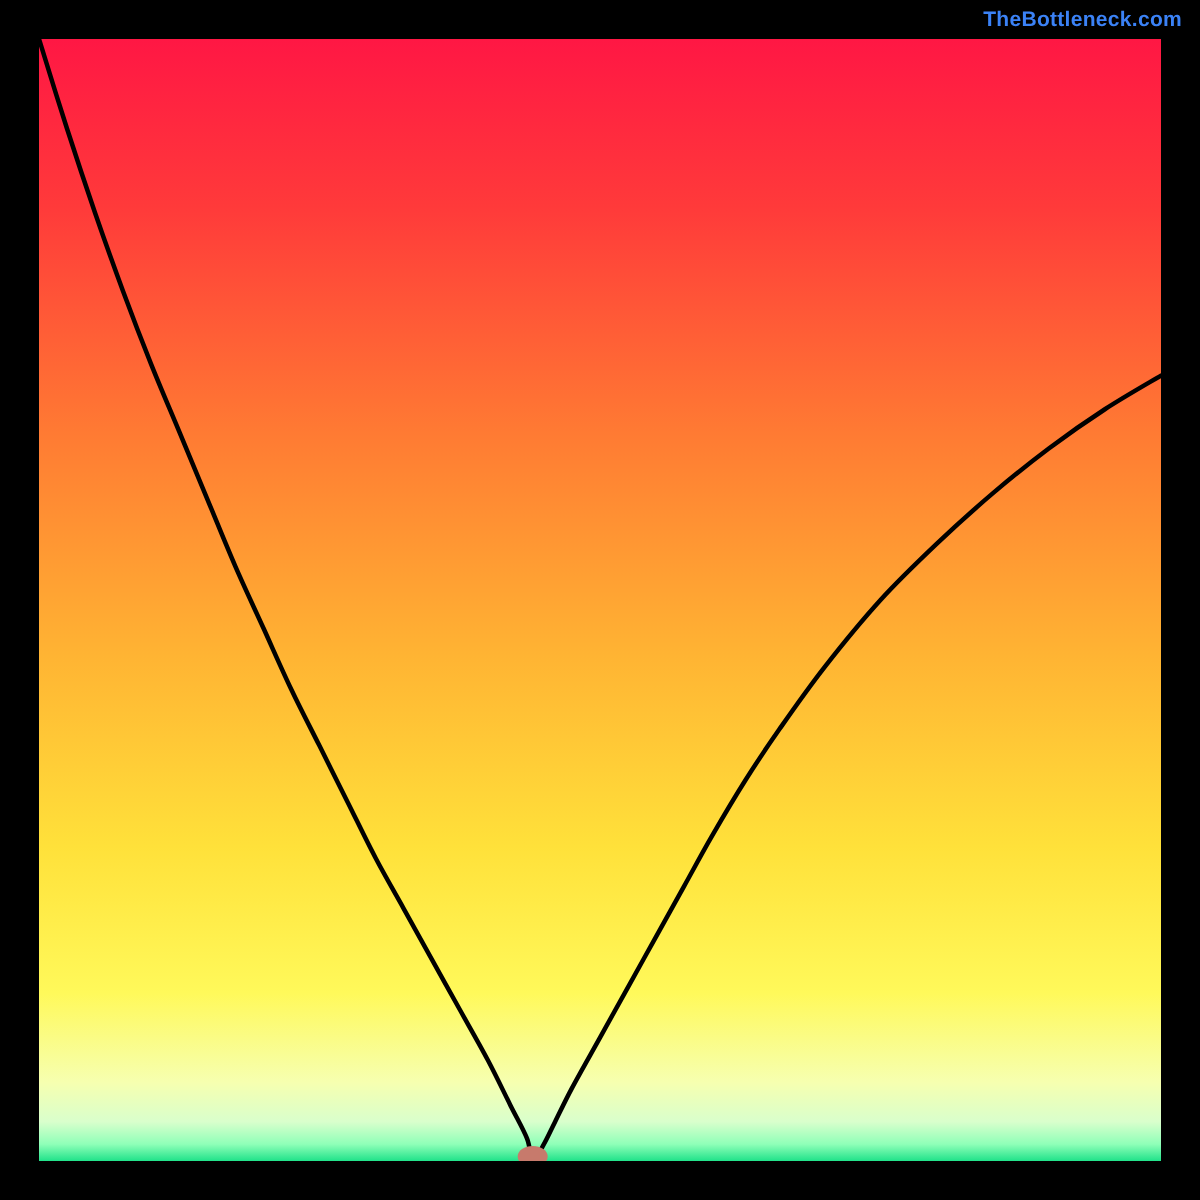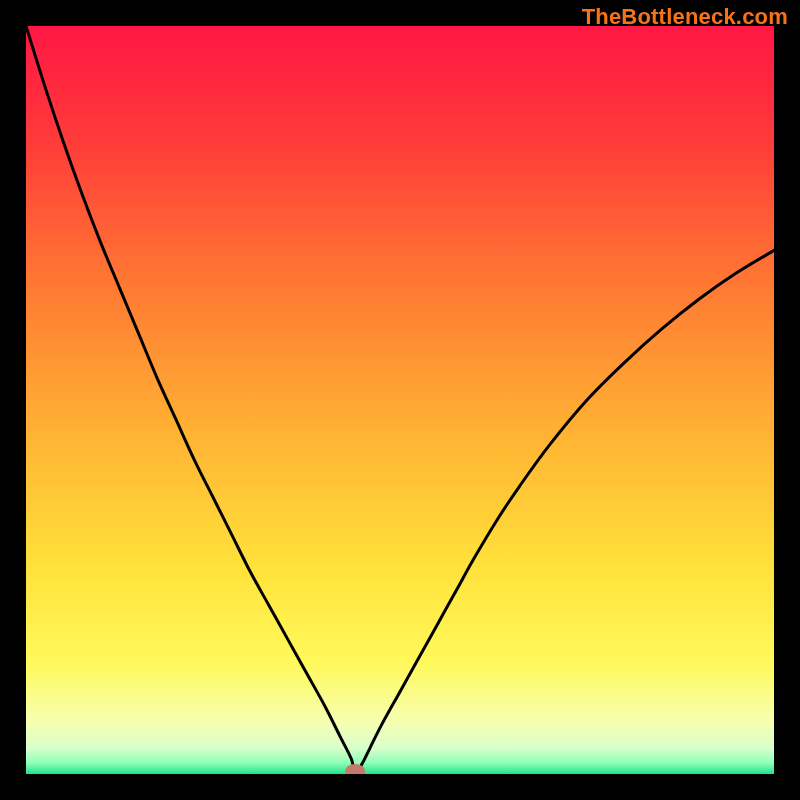--- a/index.html
+++ b/index.html
@@ -14,23 +14,23 @@
     position: relative;
     width: 800px;
     height: 800px;
     background: #000;
   }
   .watermark {
     position: absolute;
     top: 4px;
     right: 12px;
     font-family: Arial, Helvetica, sans-serif;
-    font-size: 22px;
+    font-size: 14px;
     font-weight: bold;
-    color: #f97316;
+    color: #3b82f6;
     z-index: 5;
     letter-spacing: 0.2px;
   }
   .plot {
     position: absolute;
     left: 26px;
     top: 26px;
     width: 748px;
     height: 748px;
   }

